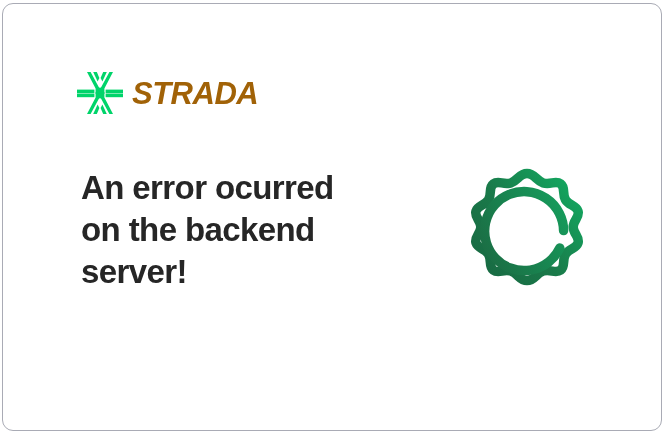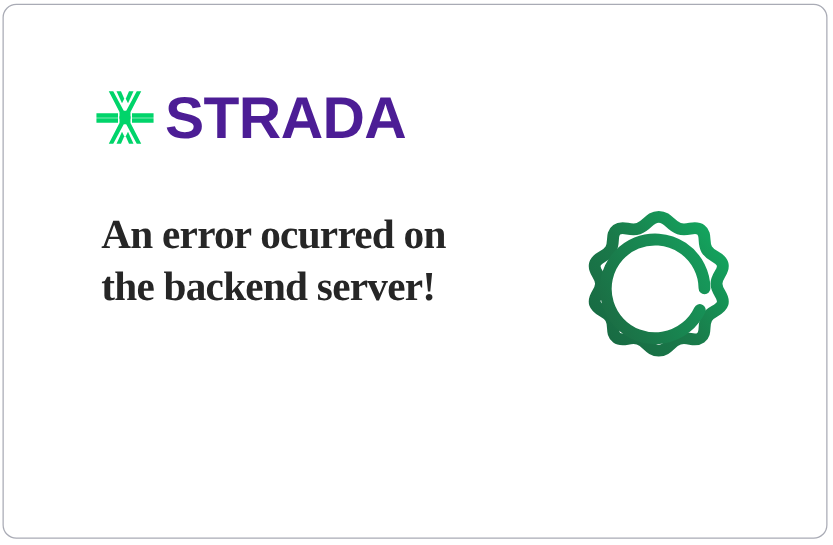--- a/index.html
+++ b/index.html
@@ -37,36 +37,37 @@
     gap: 9px;
   }
   #brand-mark {
     width: 46px;
     height: 46px;
     display: block;
     flex: none;
   }
   #brand-wordmark {
     font-family: "Liberation Sans", sans-serif;
-    font-size: 47px;
+    font-size: 31px;
     font-weight: 700;
     letter-spacing: -0.5px;
-    color: #4c1d95;
+    color: #a16207;
     line-height: 1;
     white-space: nowrap;
     display: block;
+    font-style: italic;
   }
 
   
   #error-message {
     position: absolute;
     left: 78px;
     top: 163px;
     width: 300px;
-    font-family: Liberation Serif, serif;
+    font-family: Liberation Sans, sans-serif;
     font-size: 33px;
     font-weight: 700;
     line-height: 42px;
     letter-spacing: -0.6px;
     color: #262626;
     margin: 0;
     white-space: pre-line;
   }
 
   

